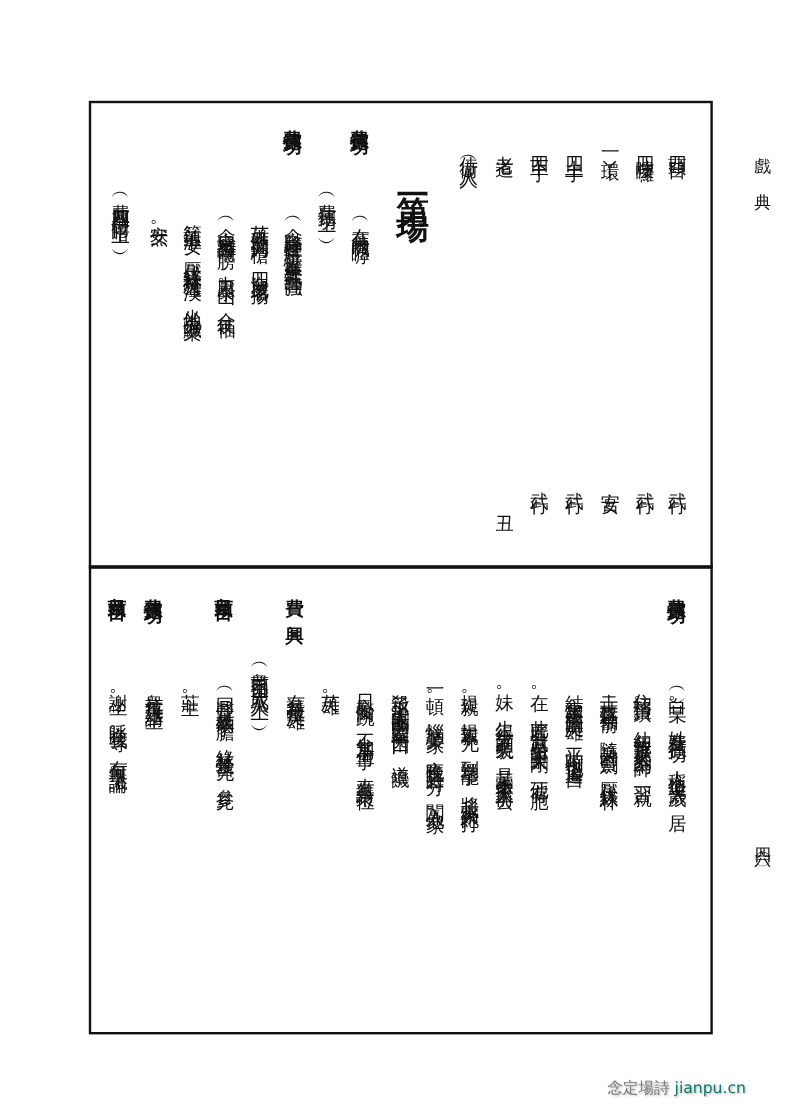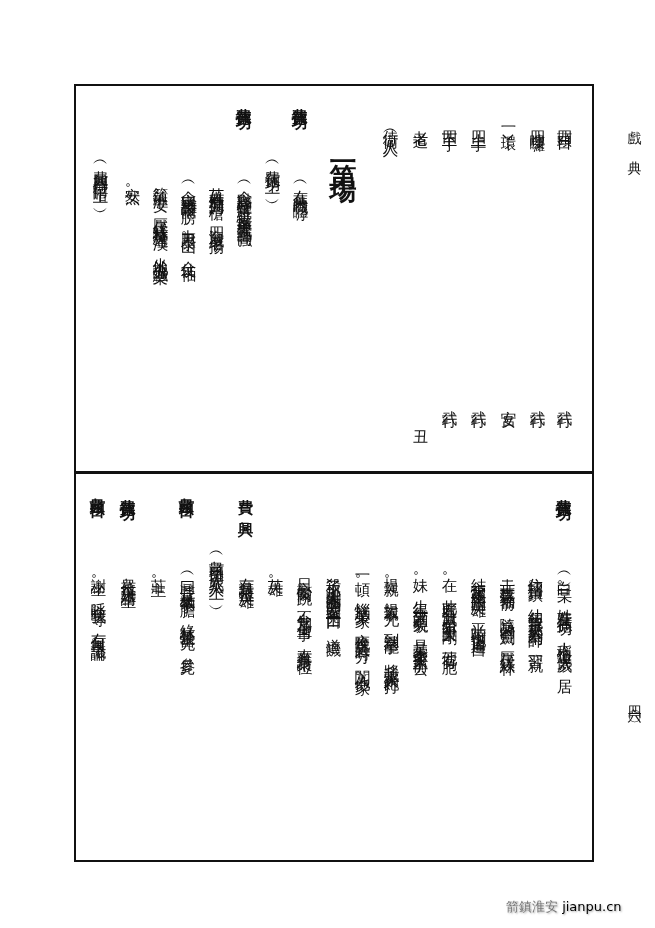--- a/index.html
+++ b/index.html
@@ -21,21 +21,21 @@
   .big { font-size:27px; letter-spacing:6px; font-weight:bold; }
   .bold { font-weight:bold; }
   .side {
     position:absolute; writing-mode: vertical-rl; text-orientation: upright;
     font-size:14px; letter-spacing:30px;
   }
   .watermark {
     position:absolute; left:506px; top:898px; font-size:13px; color:#777;
     font-family:"DejaVu Sans", sans-serif; text-shadow:1px 1px 2px #aaa;
   }
-  .watermark .latin { color:#000000; }
+  .watermark .latin { color:#0f766e; }
 </style>
 </head>
 <body>
 
 <div class="frame"></div>
 <div class="divider"></div>
 
 <div class="side" style="left:626px; top:120px;">戲典</div>
 <div class="side" style="left:626px; top:695px; letter-spacing:2px;">四六〇</div>
 
@@ -83,15 +83,15 @@
 <div class="col" style="left:208px; top:546px;">（衆頭目四人或八人上。）</div>
 <div class="col bold" style="left:179px; top:486px;">衆頭目</div>
 <div class="col" style="left:179px; top:566px;">（同聲）英雄豹子膽。綠林義當先。參見</div>
 <div class="col" style="left:150px; top:566px;">莊主。</div>
 <div class="col bold" style="left:120px; top:486px;">費德功</div>
 <div class="col" style="left:120px; top:566px;">衆位英雄請坐。</div>
 <div class="col bold" style="left:90px; top:486px;">衆頭目</div>
 <div class="col" style="left:90px; top:566px;">謝坐。呼喚我等。有何事議論。</div>
 
 <div class="watermark">
-  <span>箭鎮淮安</span>
+  <span>念定場詩</span>
   <span class="latin">jianpu.cn</span>
 </div>
 
 </body></html>

